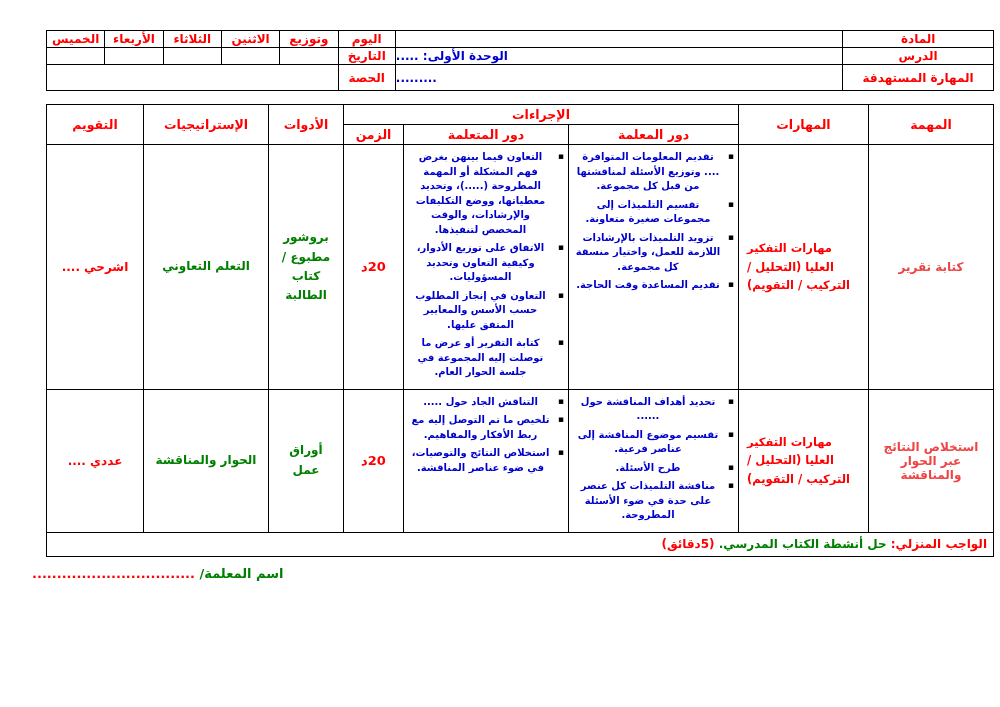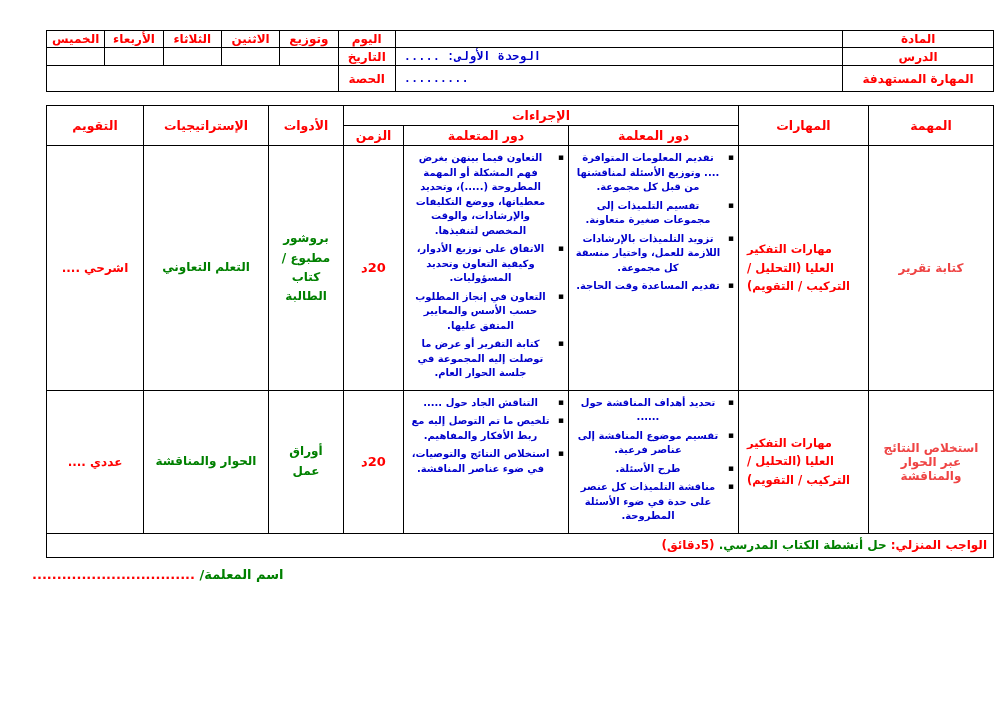--- a/index.html
+++ b/index.html
@@ -17,21 +17,21 @@
   }
 
   table { border-collapse: collapse; width: 100%; table-layout: fixed; }
   td, th { border: 1px solid #000; padding: 1px 3px; box-sizing: border-box; overflow: hidden; }
 
   
   .info-table { margin-bottom: 13px; }
   .info-table td { height: 14px; }
   .info-table tr.info-row-3 td { height: 26px; }
   .lbl { color: #ff0000; font-weight: bold; font-size: 12px; text-align: center; vertical-align: middle; }
-  .val { color: #0000cc; font-weight: bold; font-size: 12px; text-align: left; padding-left: 8px; vertical-align: middle; font-family: Liberation Mono, monospace; }
+  .val { color: #0000cc; font-weight: bold; font-size: 12px; text-align: left; padding-left: 0; vertical-align: middle; }
 
   
   .plan-table th {
     color: #ff0000; font-weight: bold; font-size: 12.5px;
     text-align: center; vertical-align: middle; padding: 2px;
   }
   .plan-table tr.head-top { height: 17px; }
   .plan-table tr.head-sub { height: 20px; }
   .plan-table tr.r1 { height: 218px; }
   .plan-table tr.r2 { height: 128px; }

